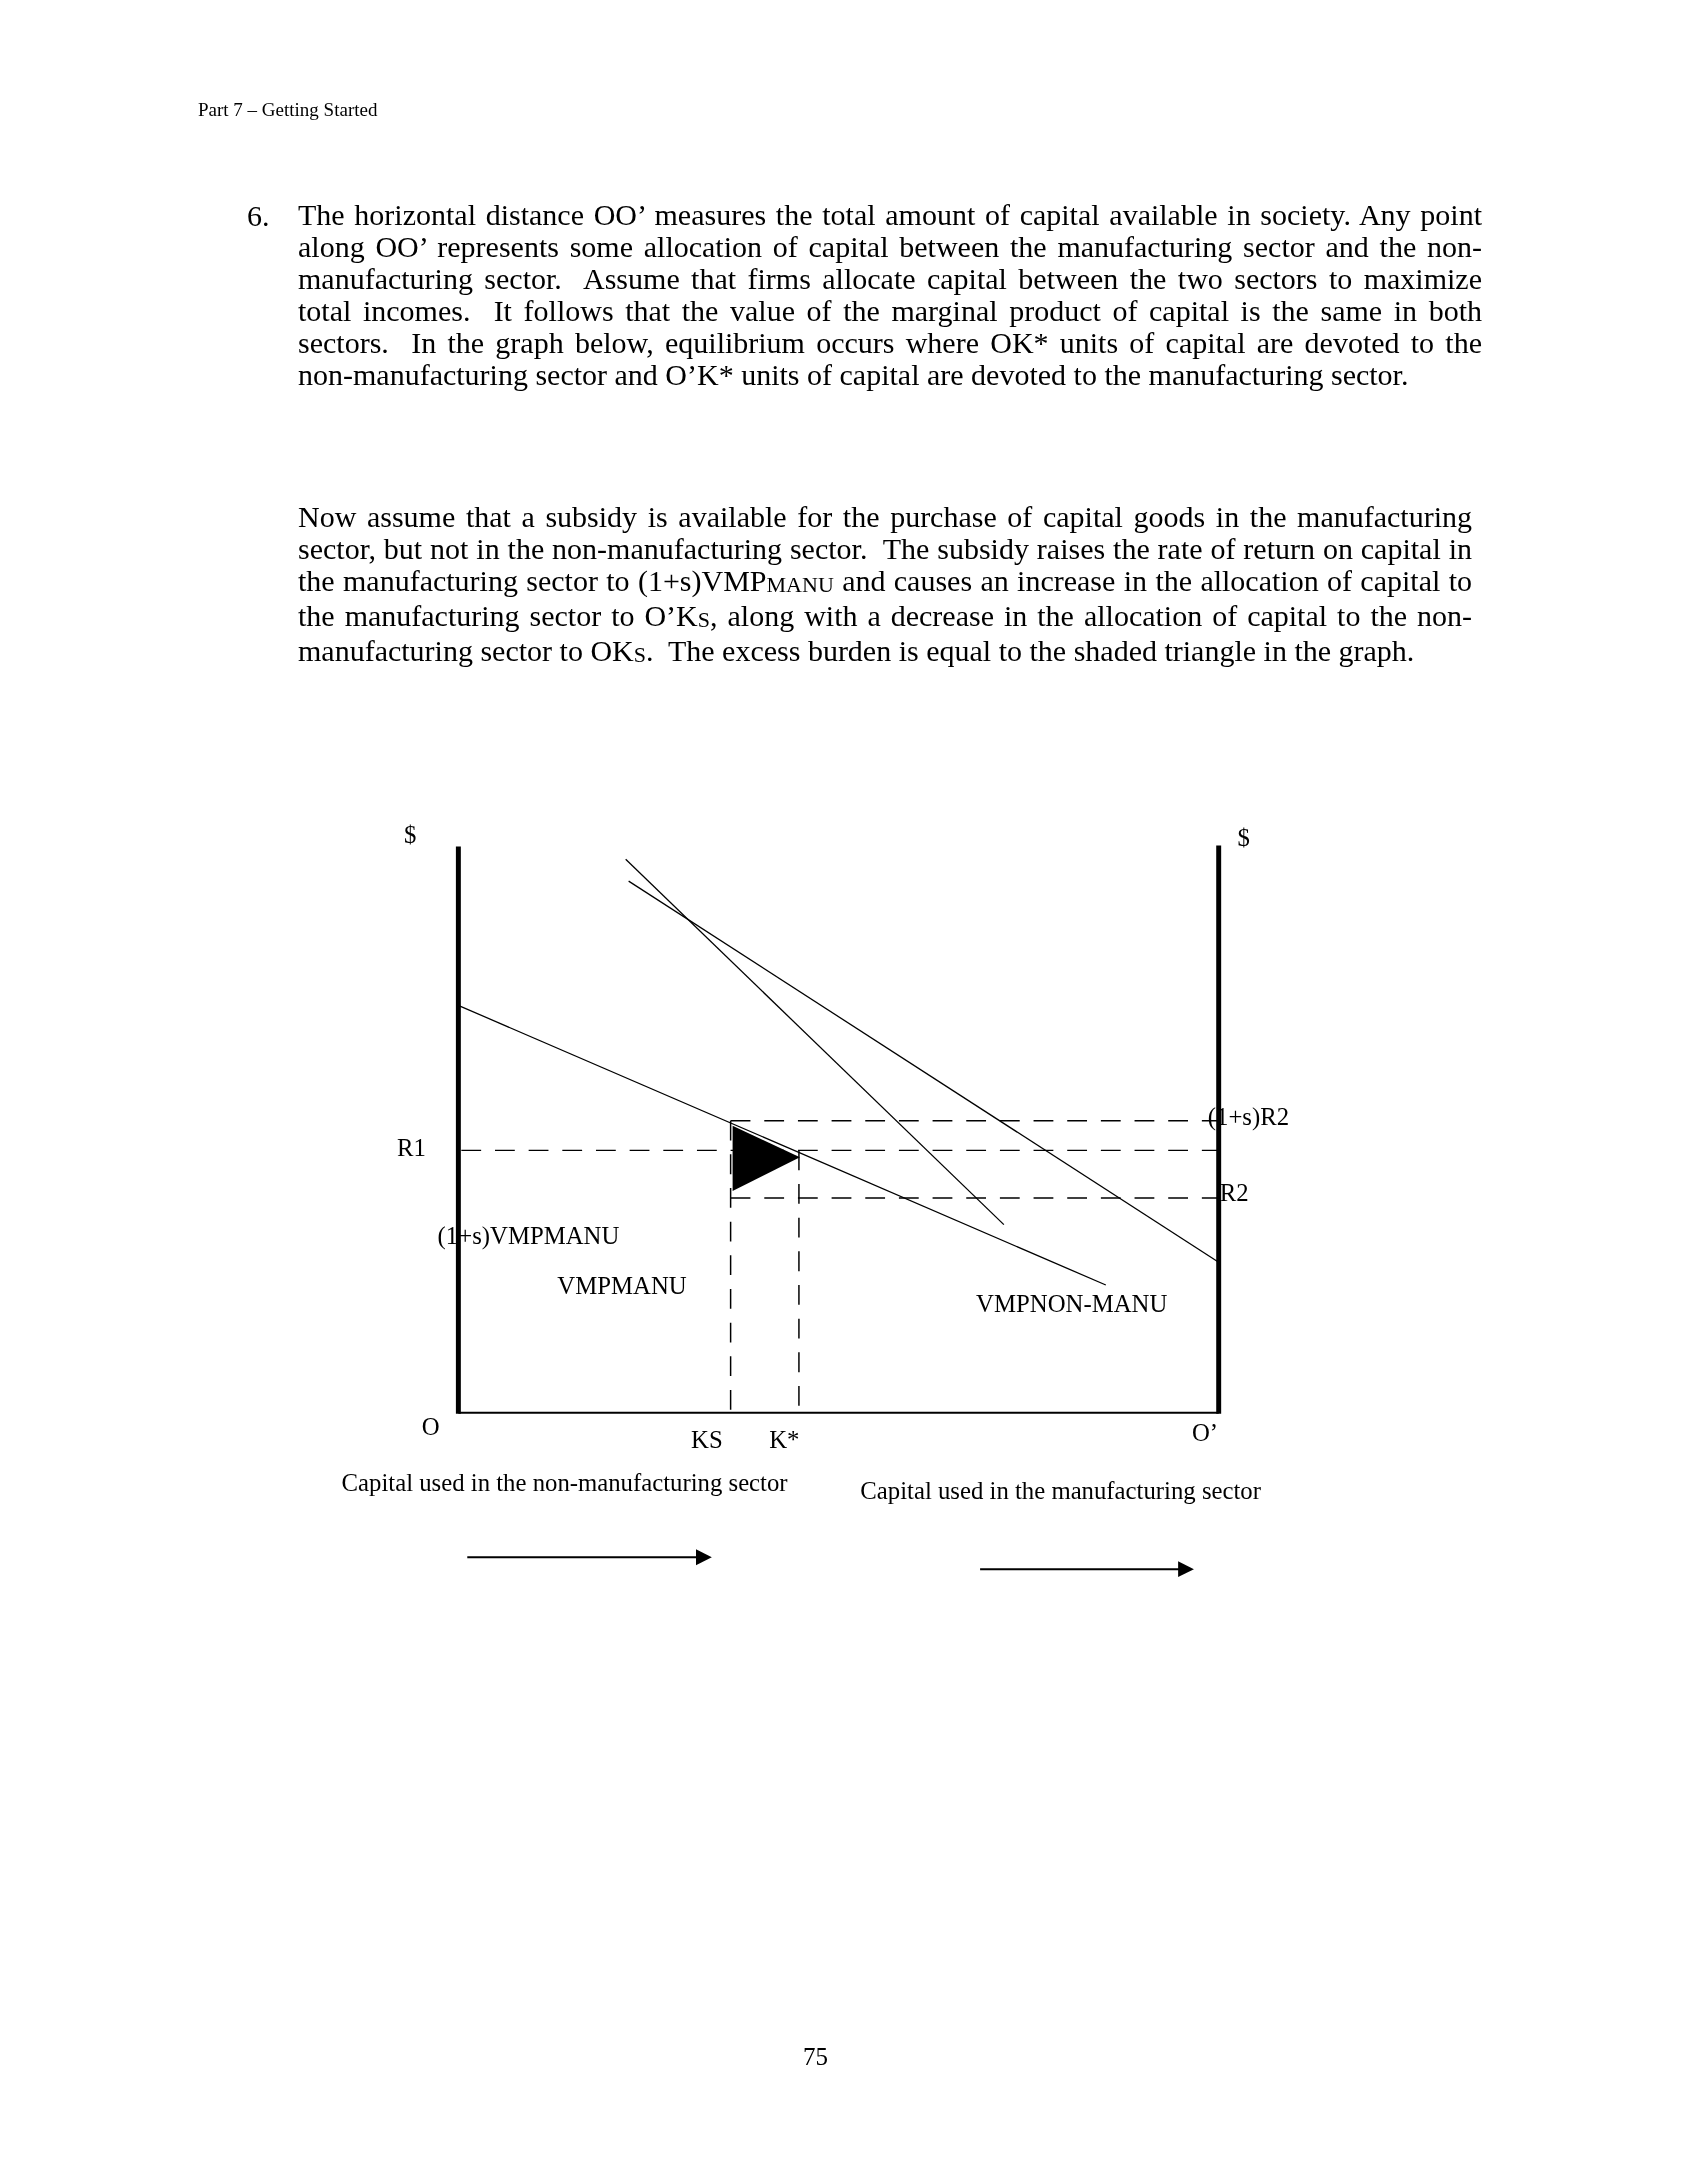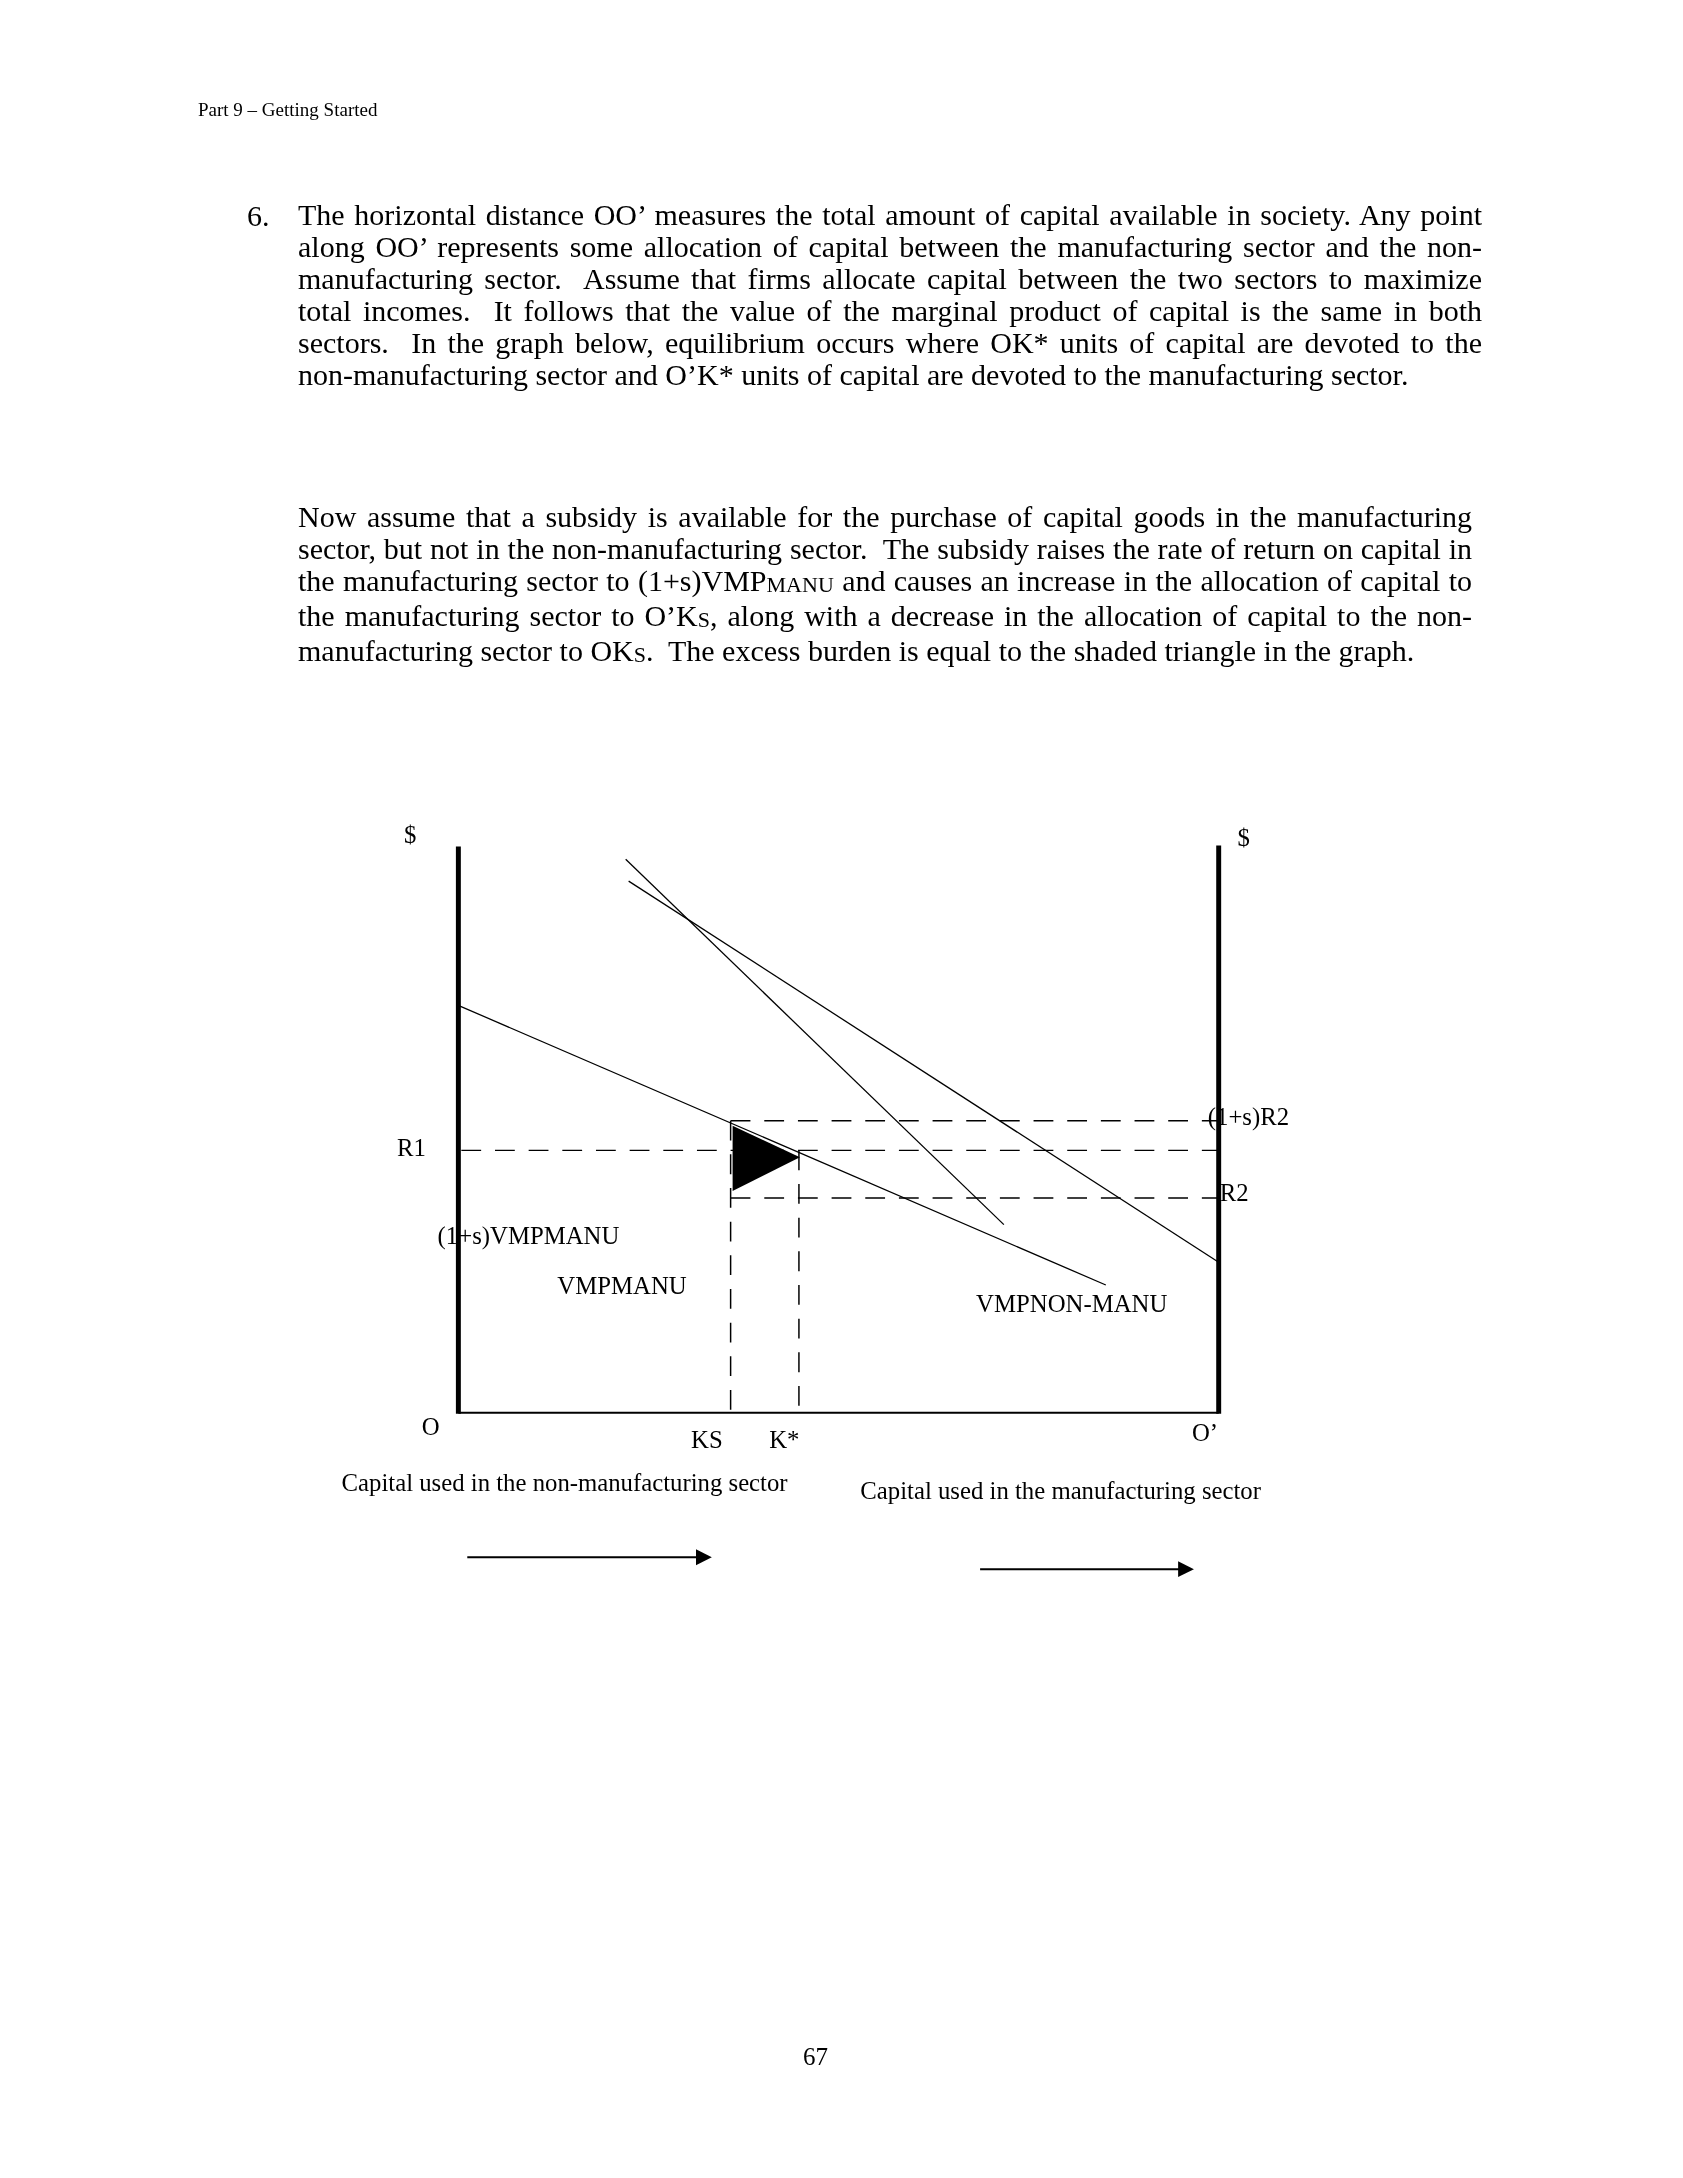--- a/index.html
+++ b/index.html
@@ -11,21 +11,21 @@
           text-align:justify; text-align-last:left; }
   .p1 { top:199px; }
   .p2 { top:501px; width:1174px; }
   .para sub { font-size:22px; vertical-align:baseline; position:relative; top:1px; }
   svg#graph { position:absolute; left:0; top:0; width:1683px; height:2178px; }
   .pagenum { position:absolute; left:803px; top:2043px; font-size:25px; }
 </style>
 </head>
 <body>
 
-<div class="hdr">Part 9 – Getting Started</div>
+<div class="hdr">Part 7 – Getting Started</div>
 
 <div class="item-num">6.</div>
 <div class="para p1">The horizontal distance OO’ measures the total amount of capital available in society. Any point along OO’ represents some allocation of capital between the manufacturing sector and the non-manufacturing sector.&nbsp; Assume that firms allocate capital between the two sectors to maximize total incomes.&nbsp; It follows that the value of the marginal product of capital is the same in both sectors.&nbsp; In the graph below, equilibrium occurs where OK* units of capital are devoted to the non-manufacturing sector and O’K* units of capital are devoted to the manufacturing sector.</div>
 <div class="para p2"><span>Now assume that a subsidy is available for the purchase of capital goods in the manufacturing sector, but not in the non-manufacturing sector.&nbsp; The subsidy raises the rate of return on capital in the manufacturing sector to (1+s)VMP</span><sub>MANU</sub><span> and causes an increase in the allocation of capital to the manufacturing sector to O’K</span><sub>S</sub><span>, along with a decrease in the allocation of capital to the non-manufacturing sector to OK</span><sub>S</sub><span>.&nbsp; The excess burden is equal to the shaded triangle in the graph.</span></div>
 
 <svg id="graph" viewBox="0 0 1700 2200" xmlns="http://www.w3.org/2000/svg">
   <g font-family="Liberation Serif, DejaVu Serif, serif" font-size="25" fill="#000">
 
     <line x1="463" y1="855" x2="463" y2="1428" stroke="#000" stroke-width="5"></line>
     <line x1="1231" y1="854" x2="1231" y2="1428" stroke="#000" stroke-width="5"></line>
@@ -62,14 +62,14 @@
       <line x1="472" y1="1573" x2="705" y2="1573" stroke="#000" stroke-width="2"></line>
       <polygon points="703,1565 719,1573 703,1581" fill="#000"></polygon>
     </g>
     <g>
       <line x1="990" y1="1585" x2="1192" y2="1585" stroke="#000" stroke-width="2"></line>
       <polygon points="1190,1577 1206,1585 1190,1593" fill="#000"></polygon>
     </g>
   </g>
 </svg>
 
-<div class="pagenum">67</div>
+<div class="pagenum">75</div>
 
 
 </body></html>

